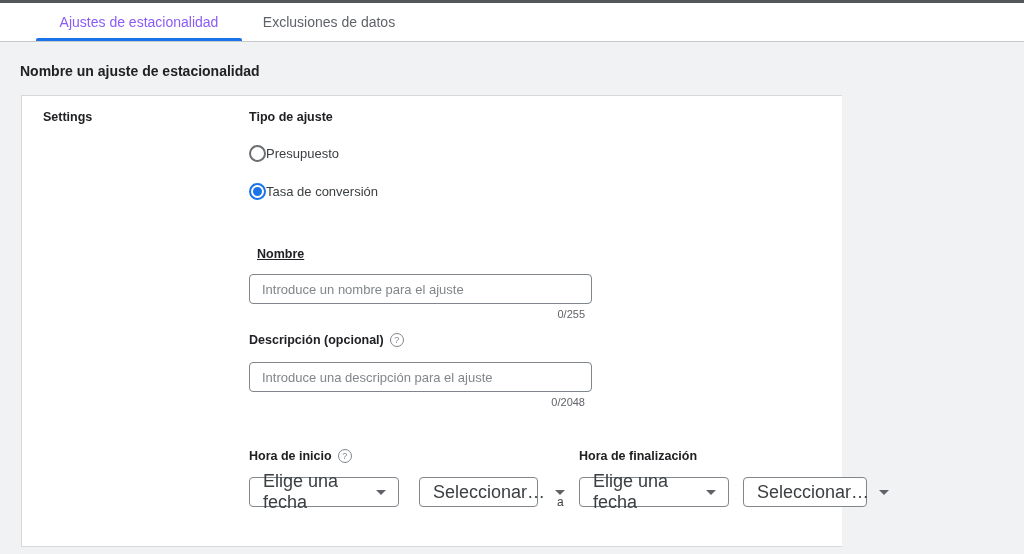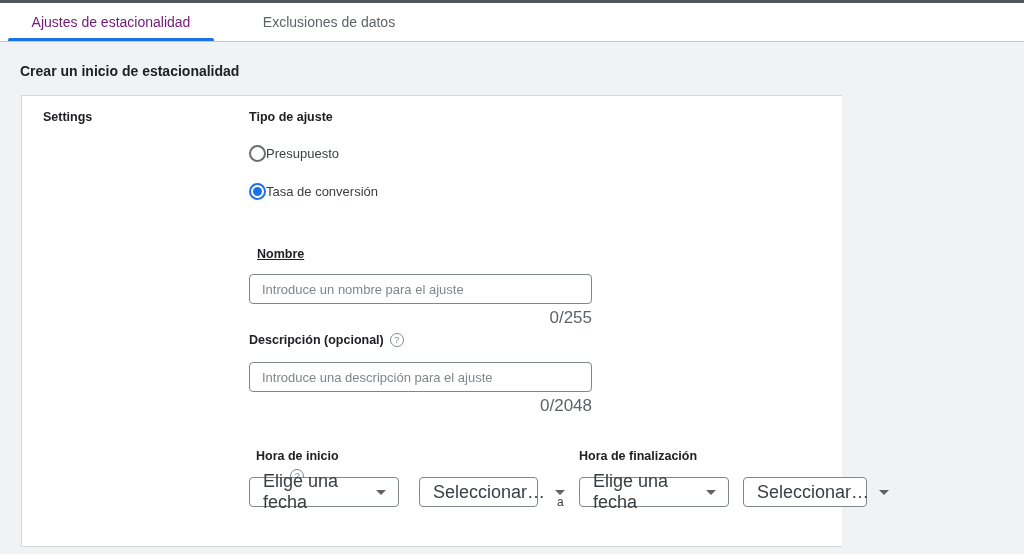--- a/index.html
+++ b/index.html
@@ -21,21 +21,21 @@
   .tabbar {
     position: absolute; left: 0; top: 3px; width: 1024px; height: 39px;
     background: #ffffff;
     border-bottom: 1px solid #c8c9cb;
   }
   .tab {
     position: absolute; top: 0; height: 38px;
     display: flex; align-items: center; justify-content: center;
     font-size: 14px; cursor: pointer;
   }
-  .tab--active { left: 8px; width: 206px; color: #701a75; }
+  .tab--active { left: 36px; width: 206px; color: #8b5cf6; }
   .tab--active::after {
     content: ""; position: absolute; left: 0; right: 0; bottom: 0;
     height: 3px; background: #1a73e8; border-radius: 2px 2px 0 0;
   }
   .tab--inactive { left: 246px; width: 166px; color: #5f6368; }
 
   
   .workspace {
     position: absolute; left: 0; top: 42px; width: 1024px; height: 512px;
     background: #f1f2f3;
@@ -57,21 +57,21 @@
     font-size: 12.5px; font-weight: bold; color: #202124;
   }
   .field-label {
     position: absolute;
     font-size: 12.5px; font-weight: bold; color: #202124;
     display: flex; align-items: center; gap: 6px;
   }
   .lbl-tipo   { left: 227px; top: 14px; }
   .lbl-nombre { left: 235px; top: 151px; text-decoration: underline; }
   .lbl-desc   { left: 227px; top: 237px; }
-  .lbl-inicio { left: 234px; top: 353px; flex-direction: column; }
+  .lbl-inicio { left: 227px; top: 353px; }
   .lbl-fin    { left: 557px; top: 353px; }
 
   .help-icon {
     width: 14px; height: 14px; border: 1px solid #80868b; border-radius: 50%;
     color: #80868b; font-size: 9px; font-weight: normal;
     display: inline-flex; align-items: center; justify-content: center;
     line-height: 1;
   }
 
   
@@ -95,22 +95,22 @@
   .text-input {
     position: absolute; left: 227px; width: 343px; height: 30px;
     border: 1px solid #80868b; border-radius: 4px; background: #fff;
     font-family: inherit; font-size: 13px; color: #3b82f6;
     padding: 0 12px; outline: none;
   }
   .text-input::placeholder { color: #80868b; opacity: 1; }
   .input-nombre { top: 178px; }
   .input-desc   { top: 266px; }
   .char-counter {
-    position: absolute; left: 227px; width: 343px;
-    text-align: right; font-size: 17px; color: #5f6368;
+    position: absolute; left: 220px; width: 343px;
+    text-align: right; font-size: 11px; color: #5f6368;
   }
   .counter-nombre { top: 212px; }
   .counter-desc   { top: 300px; }
 
   
   .dropdown {
     position: absolute; top: 381px; height: 30px;
     border: 1px solid #80868b; border-radius: 4px; background: #fff;
     display: flex; align-items: center; justify-content: space-between;
     padding: 0 12px 0 13px;
@@ -143,21 +143,21 @@
     <div class="tab tab--active">
       <span>Ajustes de estacionalidad</span>
     </div>
     <div class="tab tab--inactive">
       <span>Exclusiones de datos</span>
     </div>
   </div>
 
   <div class="workspace"></div>
 
-  <h1 class="page-title">Crear un inicio de estacionalidad</h1>
+  <h1 class="page-title">Nombre un ajuste de estacionalidad</h1>
 
   <div class="card">
 
     <div class="settings-label">Settings</div>
 
     <div class="field-label lbl-tipo">Tipo de ajuste</div>
 
     <div class="radio-row radio-row--1">
       <span class="radio-outer"></span>
       <span>Presupuesto</span>

